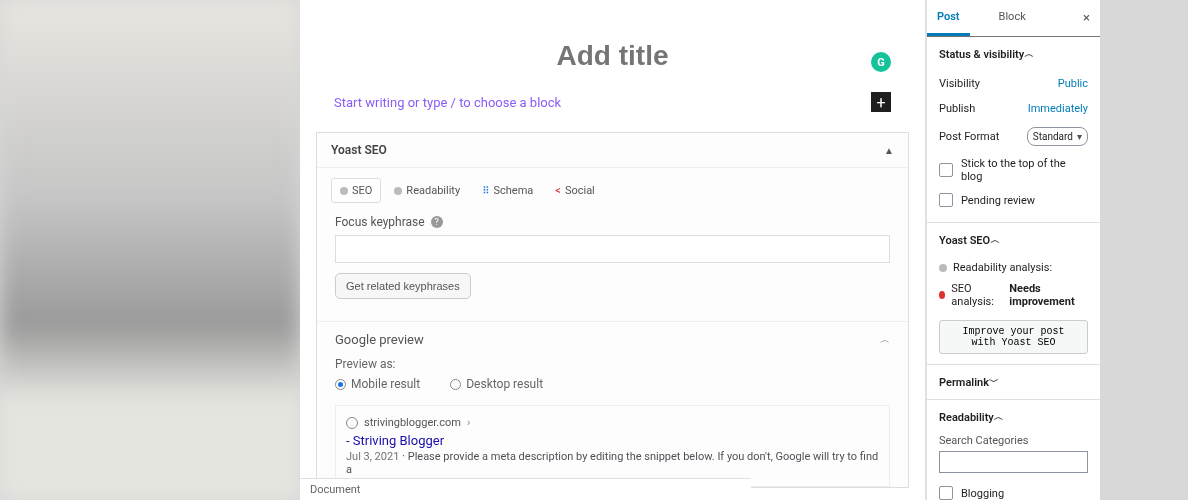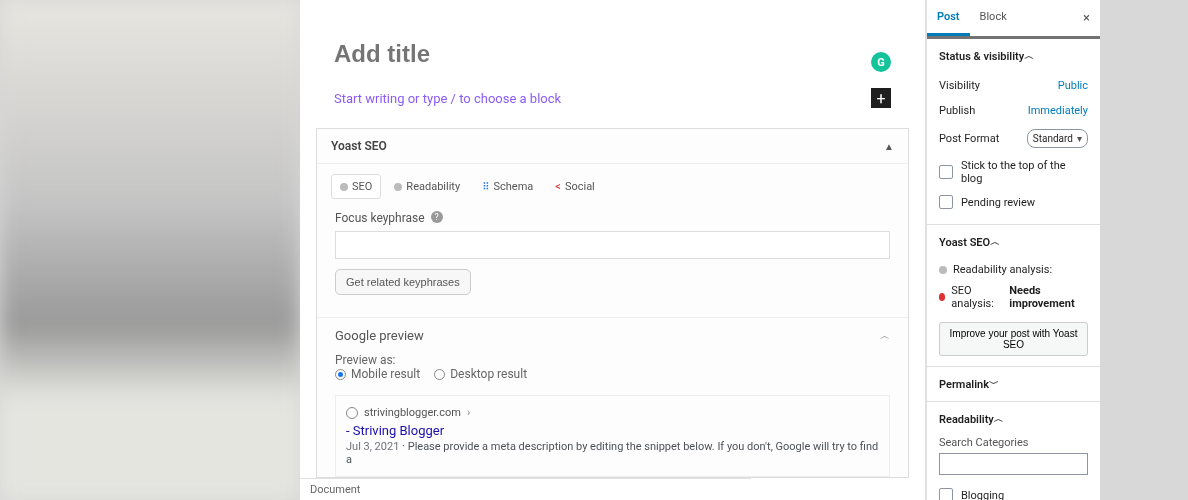--- a/index.html
+++ b/index.html
@@ -2,65 +2,65 @@
 <html><head>
 <meta charset="utf-8">
 <style>
 * { box-sizing: border-box; margin: 0; padding: 0; }
 body { font-family: -apple-system, BlinkMacSystemFont, "Segoe UI", Roboto, sans-serif; background: #d8d8d8; width: 1188px; height: 500px; overflow: hidden; position: relative; }
 .stage { position: absolute; left: 300px; top: 0; width: 800px; height: 500px; background: #fff; display: flex; }
 .left-blur { position: absolute; left: 0; top: 0; width: 300px; height: 500px; background: linear-gradient(180deg, #e8e6e0 0%, #c5c5c5 40%, #999 65%, #e5e5e0 80%); filter: blur(10px); }
 .editor { flex: 1; padding: 0; position: relative; border-right: 1px solid #e0e0e0; overflow: hidden; }
 .sidebar { width: 174px; background: #fff; border-left: 1px solid #e0e0e0; font-size: 11px; color: #1e1e1e; }
 .title-area { padding: 40px 34px 10px; }
-.title-input { font-size: 24px; font-weight: 600; color: #4d7c0f; border: none; outline: none; width: 100%; }
+.title-input { font-size: 28px; font-weight: 600; color: #4d7c0f; border: none; outline: none; width: 100%; text-align: center; }
 .body-area { padding: 10px 34px 20px; display: flex; align-items: center; justify-content: space-between; }
 .body-placeholder { color: #8b5cf6; font-size: 13px; }
 .add-block { width: 20px; height: 20px; background: #1e1e1e; color: #fff; display: flex; align-items: center; justify-content: center; font-size: 16px; cursor: pointer; }
 .grammarly { position: absolute; right: 34px; top: 52px; width: 20px; height: 20px; border-radius: 50%; background: #15c39a; display: flex; align-items: center; justify-content: center; color: #fff; font-weight: bold; font-size: 11px; }
 .yoast-box { margin: 0 16px; border: 1px solid #ddd; background: #fdfdfd; }
 .yoast-header { padding: 10px 14px; font-size: 12px; font-weight: 600; color: #444; display: flex; justify-content: space-between; align-items: center; border-bottom: 1px solid #eee; }
 .yoast-tabs { display: flex; gap: 4px; padding: 10px 14px 0; font-size: 11px; }
 .yoast-tab { display: flex; align-items: center; gap: 4px; padding: 5px 8px; border: 1px solid transparent; border-radius: 3px; cursor: pointer; color: #555; }
 .yoast-tab.active { border-color: #ddd; background: #fff; }
 .dot { width: 8px; height: 8px; border-radius: 50%; background: #bbb; display: inline-block; }
 .dot.red { background: #dc3232; }
 .icon-grid { color: #1a73e8; font-size: 10px; }
 .icon-share { color: #dc3232; font-size: 11px; }
 .focus-section { padding: 12px 18px; }
-.focus-label { font-size: 12px; color: #555; display: flex; align-items: flex-start; gap: 6px; }
+.focus-label { font-size: 12px; color: #555; display: flex; align-items: center; gap: 6px; }
 .help-icon { width: 12px; height: 12px; border-radius: 50%; background: #999; color: #fff; font-size: 9px; display: inline-flex; align-items: center; justify-content: center; }
 .focus-input { width: 100%; height: 28px; border: 1px solid #ddd; margin-top: 6px; padding: 4px 6px; font-size: 12px; }
 .rel-btn { margin-top: 10px; padding: 6px 10px; font-size: 11px; border: 1px solid #ccc; background: #f7f7f7; border-radius: 5px; cursor: pointer; color: #555; }
 .preview-section { border-top: 1px solid #eee; margin-top: 10px; }
 .preview-header { padding: 10px 18px; display: flex; justify-content: space-between; align-items: center; font-size: 13px; color: #555; }
 .preview-as { padding: 0 18px 10px; font-size: 12px; color: #666; }
-.radio-row { display: flex; gap: 14px; align-items: center; }
+.radio-row { display: flex; gap: 30px; margin-top: 6px; align-items: center; }
 .radio { width: 11px; height: 11px; border: 1px solid #888; border-radius: 50%; display: inline-flex; align-items: center; justify-content: center; }
 .radio.checked::after { content: ""; width: 5px; height: 5px; background: #1a73e8; border-radius: 50%; }
 .snippet { margin: 4px 18px 0; border: 1px solid #eee; padding: 10px; font-size: 11px; color: #555; }
 .snippet-url { color: #555; font-size: 11px; display: flex; align-items: center; gap: 6px; }
 .snippet-title { color: #1a0dab; font-size: 13px; margin-top: 4px; }
 .snippet-date { color: #70757a; }
 .snippet-desc { color: #4d5156; font-size: 11px; margin-top: 2px; }
 .footer-bar { position: absolute; bottom: 0; left: 0; right: 174px; background: #fff; border-top: 1px solid #e0e0e0; padding: 4px 10px; font-size: 11px; color: #666; }
-.sb-tabs { display: flex; border-bottom: 3px solid #737373; position: relative; }
+.sb-tabs { display: flex; border-bottom: 1px solid #737373; position: relative; gap: 19px; }
 .sb-tab { padding: 10px 10px; font-size: 11px; color: #555; cursor: pointer; }
 .sb-tab.active { color: #007cba; font-weight: 600; border-bottom: 3px solid #007cba; }
 .sb-close { margin-left: auto; padding: 10px; cursor: pointer; color: #555; font-size: 13px; }
 .panel { border-bottom: 1px solid #e0e0e0; }
 .panel-head { padding: 10px 12px; display: flex; justify-content: flex-start; align-items: center; font-weight: 600; font-size: 11px; cursor: pointer; }
 .panel-body { padding: 0 12px 10px; }
 .row { display: flex; justify-content: space-between; align-items: center; padding: 6px 0; font-size: 11px; }
 .link { color: #007cba; cursor: pointer; }
 .select { border: 1px solid #8d96a0; border-radius: 8px; padding: 3px 5px; font-size: 10px; display: flex; align-items: center; gap: 4px; cursor: pointer; }
 .cb { width: 14px; height: 14px; border: 1px solid #8d96a0; border-radius: 2px; display: inline-block; flex-shrink: 0; }
 .cb-row { display: flex; align-items: center; gap: 8px; padding: 5px 0; font-size: 11px; }
 .yoast-sb-item { display: flex; align-items: center; gap: 6px; padding: 4px 0; font-size: 11px; }
-.improve-btn { margin-top: 8px; padding: 5px 8px; border: 1px solid #ccc; background: #f6f7f7; border-radius: 3px; font-size: 10px; cursor: pointer; }
+.improve-btn { margin-top: 8px; padding: 5px 8px; border: 1px solid #ccc; background: #f6f7f7; border-radius: 3px; font-size: 10px; cursor: pointer; font-family: Liberation Mono, monospace; }
 .chev { font-size: 10px; color: #555; }
 .cat-search { width: 100%; border: 1px solid #8d96a0; height: 22px; margin: 4px 0 8px; padding: 2px 4px; font-size: 11px; }
 .globe { width: 12px; height: 12px; border: 1px solid #888; border-radius: 50%; display: inline-block; }
 </style>
 </head>
 <body>
 
 <div class="left-blur"></div>
 
 <div class="stage">

